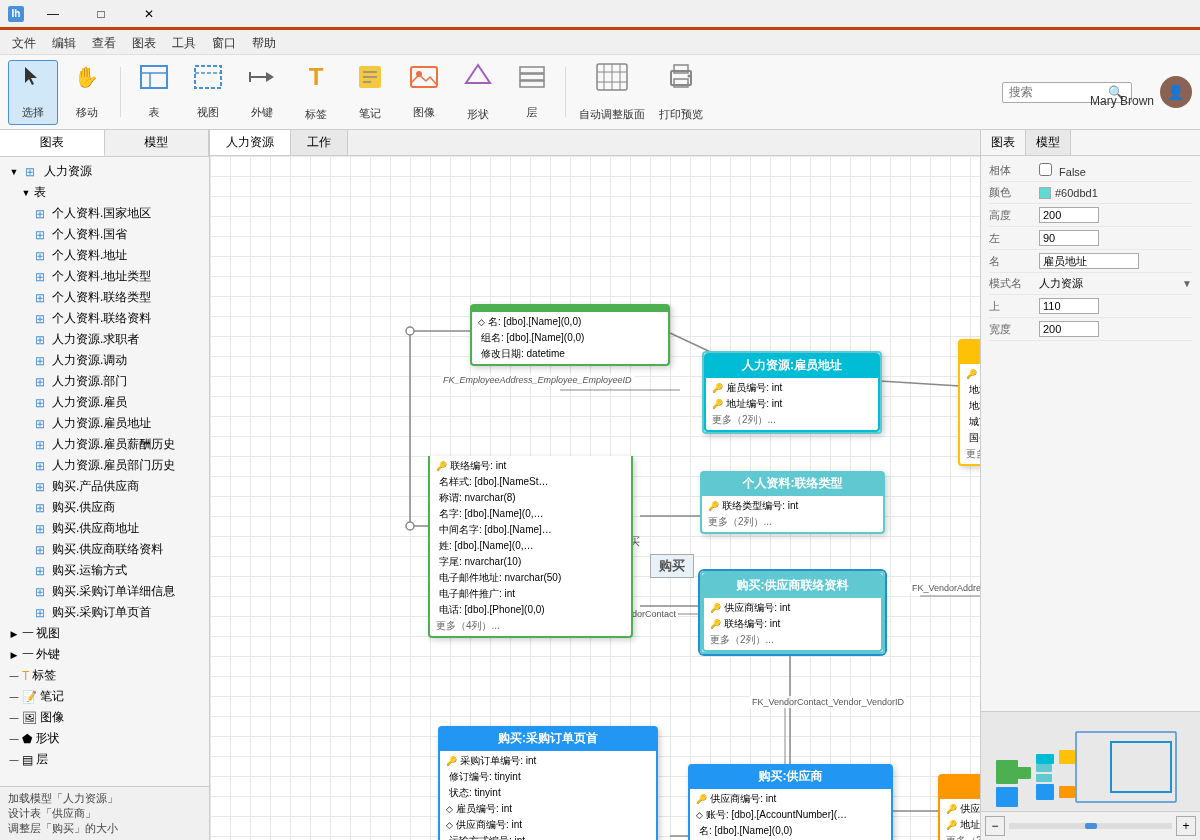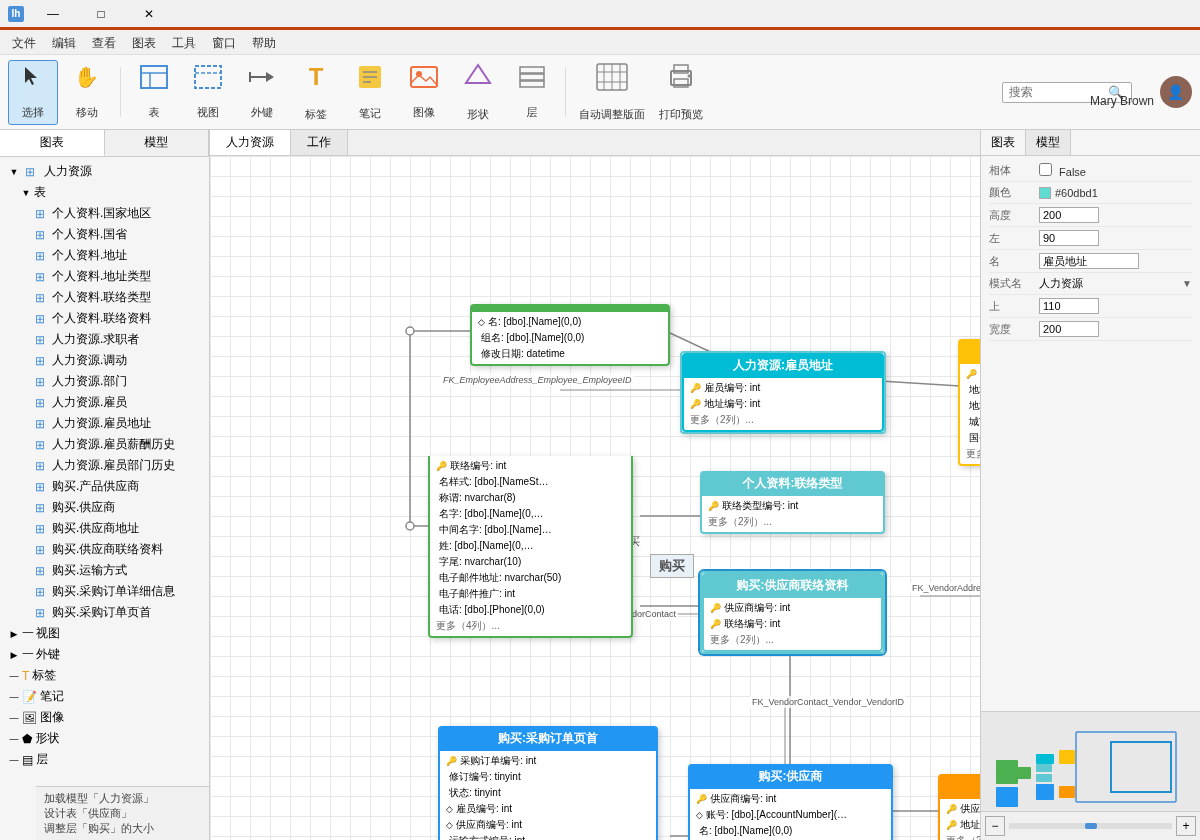--- a/index.html
+++ b/index.html
@@ -38,21 +38,21 @@
     .left-tab { flex: 1; padding: 4px 8px; text-align: center; cursor: pointer; font-size: 12px; border-right: 1px solid #ccc; background: #f0f0f0; }
     .left-tab.active { background: white; border-bottom: 1px solid white; }
     .left-tree { flex: 1; overflow-y: auto; padding: 4px 0; }
     .tree-item { display: flex; align-items: center; padding: 2px 8px; cursor: pointer; font-size: 12px; }
     .tree-item .icon { width: 16px; height: 16px; margin-right: 4px; display: flex; align-items: center; justify-content: center; flex-shrink: 0; }
     .tree-item.indent1 { padding-left: 20px; }
     .tree-item.indent2 { padding-left: 32px; }
     .tree-expand { width: 12px; height: 12px; display: flex; align-items: center; justify-content: center; font-size: 9px; margin-right: 2px; }
 
     
-    .left-status { padding: 4px 8px; font-size: 11px; color: #444; border-top: 1px solid #ccc; background: #f0f0f0; margin-left: 36px; }
+    .left-status { padding: 4px 8px; font-size: 11px; color: #444; border-top: 1px solid #ccc; background: #f0f0f0; }
 
     
     .center { flex: 1; display: flex; flex-direction: column; overflow: hidden; }
     .center-tabs { display: flex; border-bottom: 1px solid #ccc; background: #f0f0f0; }
     .center-tab { padding: 4px 16px; cursor: pointer; font-size: 12px; border-right: 1px solid #ccc; background: #e8e8e8; }
     .center-tab.active { background: white; }
     .canvas-area { flex: 1; overflow: auto; background: white; position: relative; background-image: linear-gradient(#e8e8e8 1px, transparent 1px), linear-gradient(90deg, #e8e8e8 1px, transparent 1px); background-size: 20px 20px; }
 
     
     .right-panel { width: 220px; background: #f5f5f5; border-left: 1px solid #ccc; display: flex; flex-direction: column; }
@@ -445,21 +445,21 @@
 
         <div class="er-table theme-green" style="left:260px;top:148px;width:200px;">
           <div class="er-table-header"></div>
           <div class="er-table-body">
             <div class="er-table-row"><span class="key-icon">◇</span>名: [dbo].[Name](0,0)</div>
             <div class="er-table-row"><span class="key-icon"></span>组名: [dbo].[Name](0,0)</div>
             <div class="er-table-row"><span class="key-icon"></span>修改日期: datetime</div>
           </div>
         </div>
 
-        <div class="er-table theme-teal" style="left:470px;top:195px;width:206px;border:2px solid #60c8d0;">
+        <div class="er-table theme-teal" style="left:492px;top:195px;width:180px;border:2px solid #60c8d0;">
           <div class="er-table-header">人力资源:雇员地址</div>
           <div class="er-table-body">
             <div class="er-table-row"><span class="key-icon" style="color:#d4a800;">🔑</span>雇员编号: int</div>
             <div class="er-table-row"><span class="key-icon" style="color:#d4a800;">🔑</span>地址编号: int</div>
             <div class="er-table-more">更多（2列）...</div>
           </div>
         </div>
 
         <div class="er-table theme-yellow" style="left:748px;top:183px;width:185px;">
           <div class="er-table-header">个人资料:地址</div>

